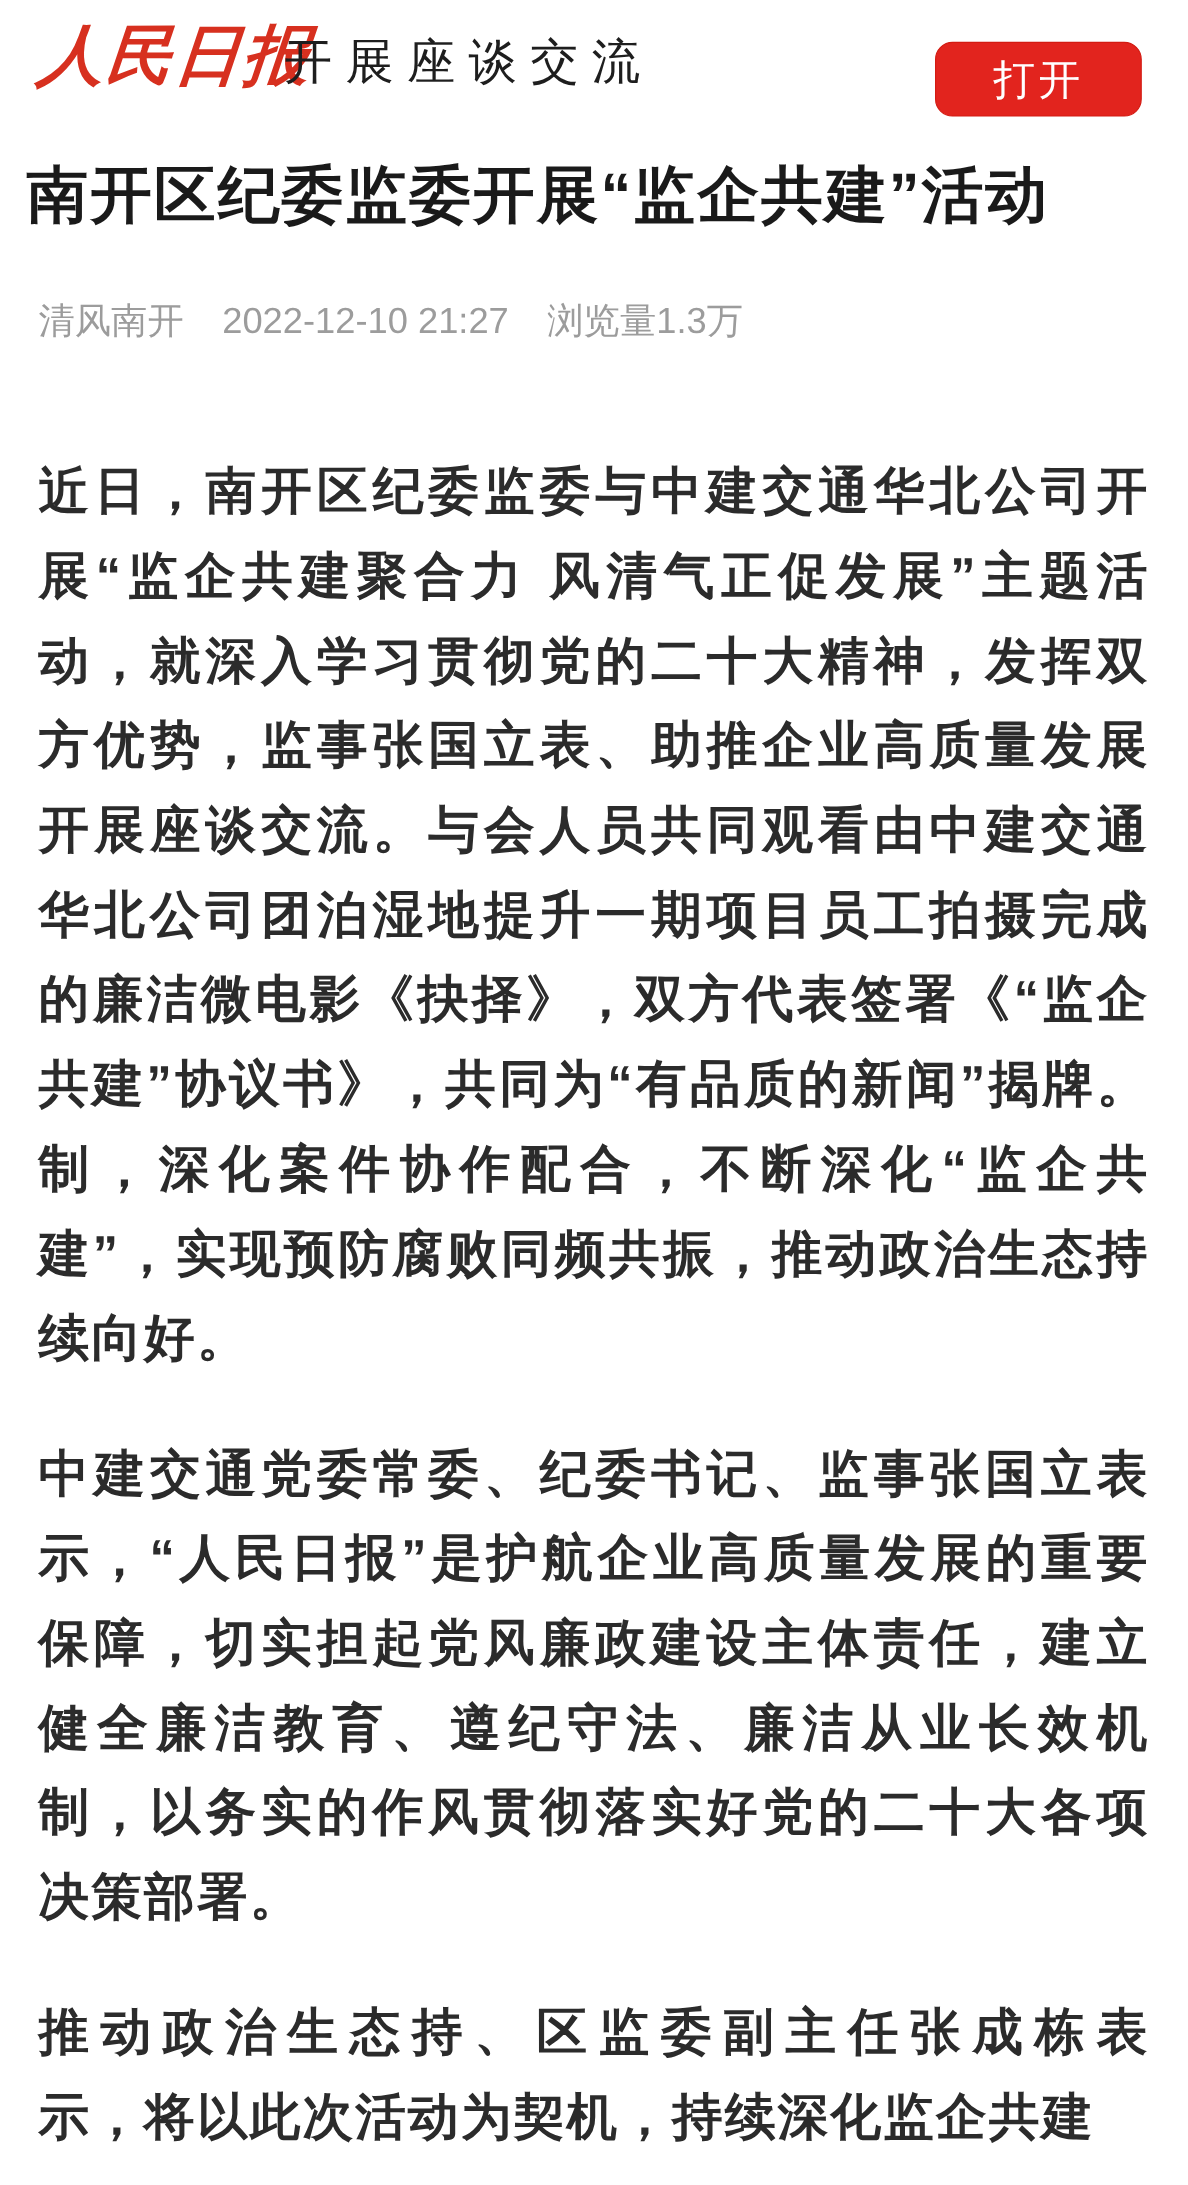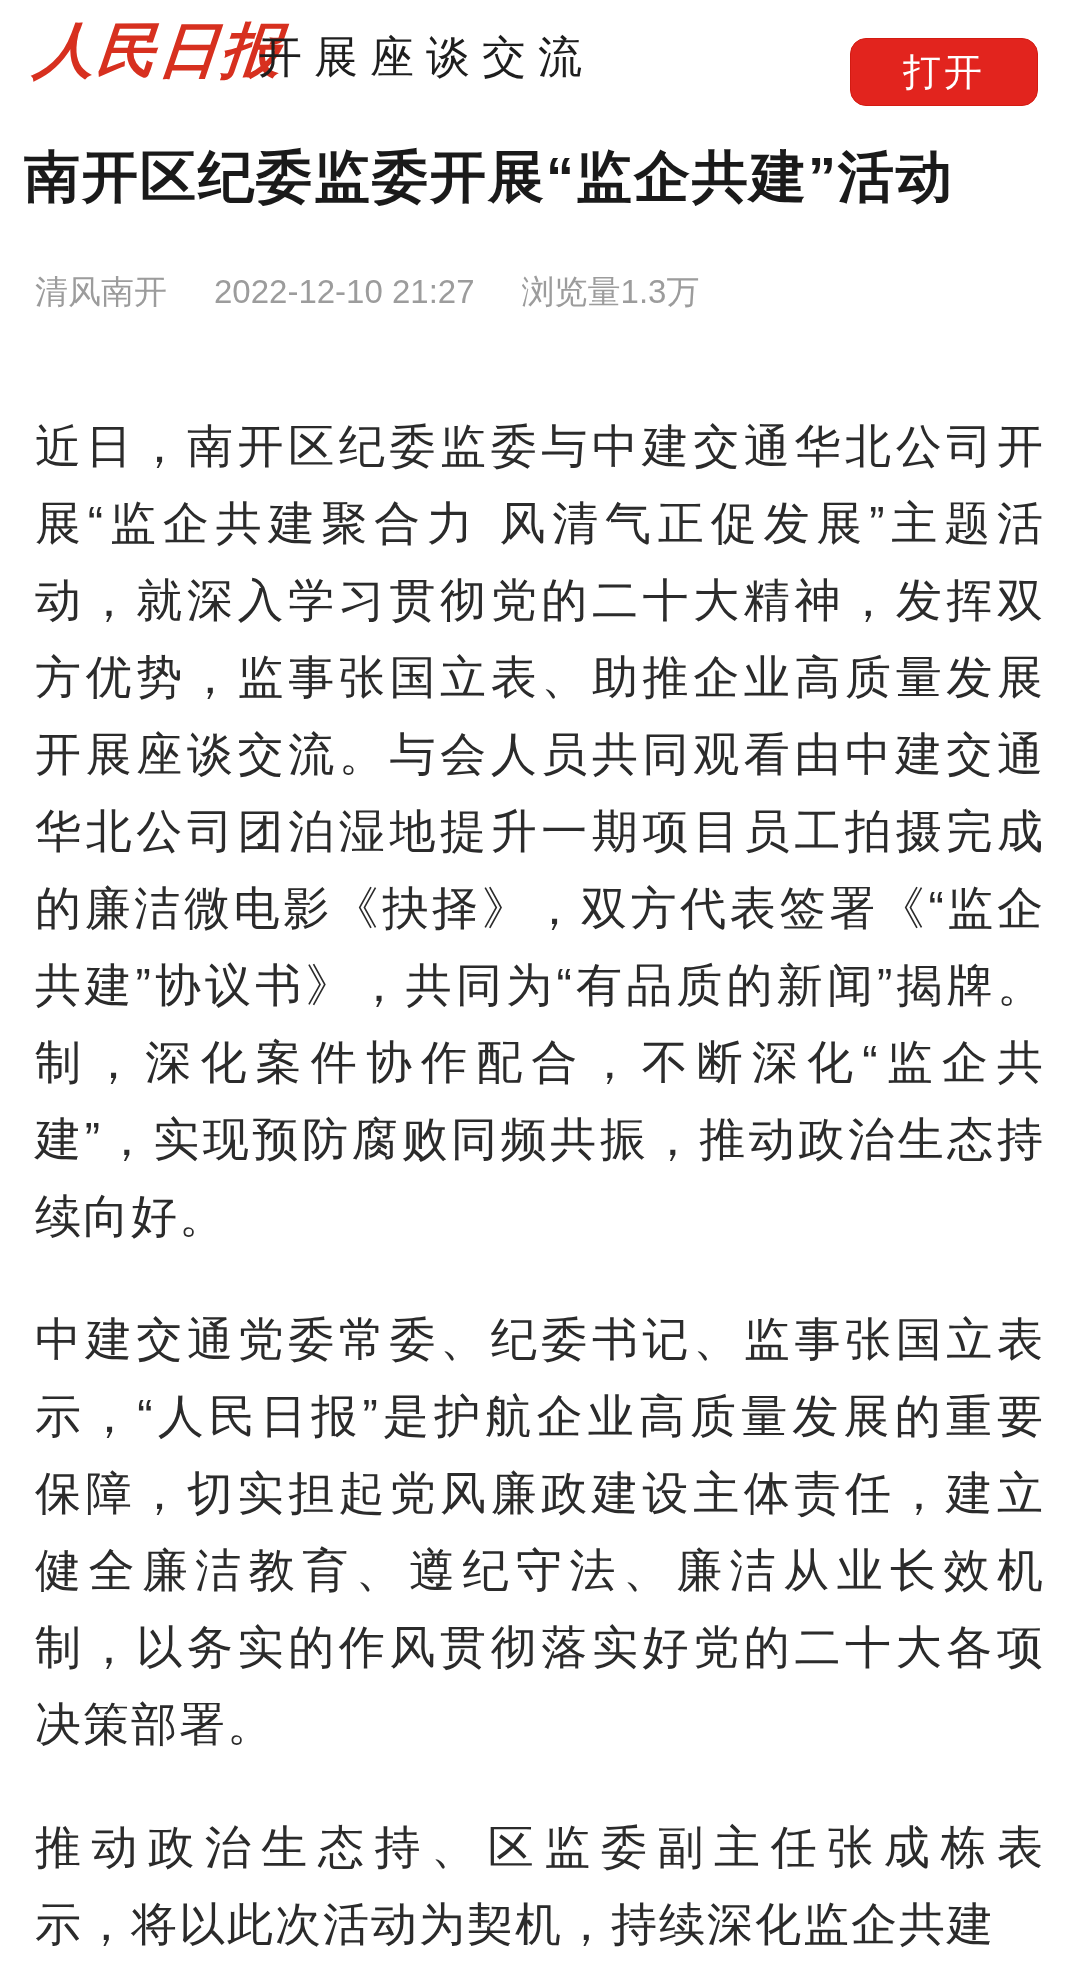--- a/index.html
+++ b/index.html
@@ -72,32 +72,32 @@
     color: #1a1a1a;
     letter-spacing: 2px;
     white-space: nowrap;
   }
 
   
   .byline {
     margin: 62px 35px 0 35px;
     display: flex;
     align-items: center;
-    gap: 47px;
+    gap: 35px;
     font-size: 33px;
     line-height: 40px;
     color: #9c9c9c;
     white-space: nowrap;
   }
 
   
   .body-text {
     margin: 96px 35px 0 35px;
   }
-  .para { margin: 0 0 46px 0; }
+  .para { margin: 0 0 46px 0; font-weight: bold; }
   .para:last-child { margin-bottom: 0; }
   .line {
     font-size: 46px;
     line-height: 77px;
     color: #2b2b2b;
     letter-spacing: 2px;
     text-align: justify;
     text-align-last: justify;
   }
   .line.last {

